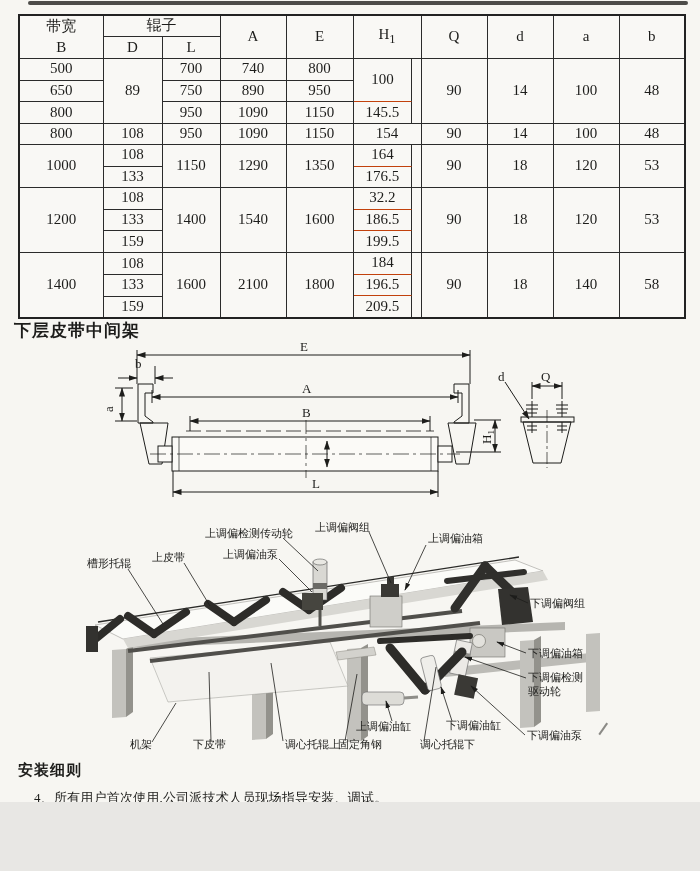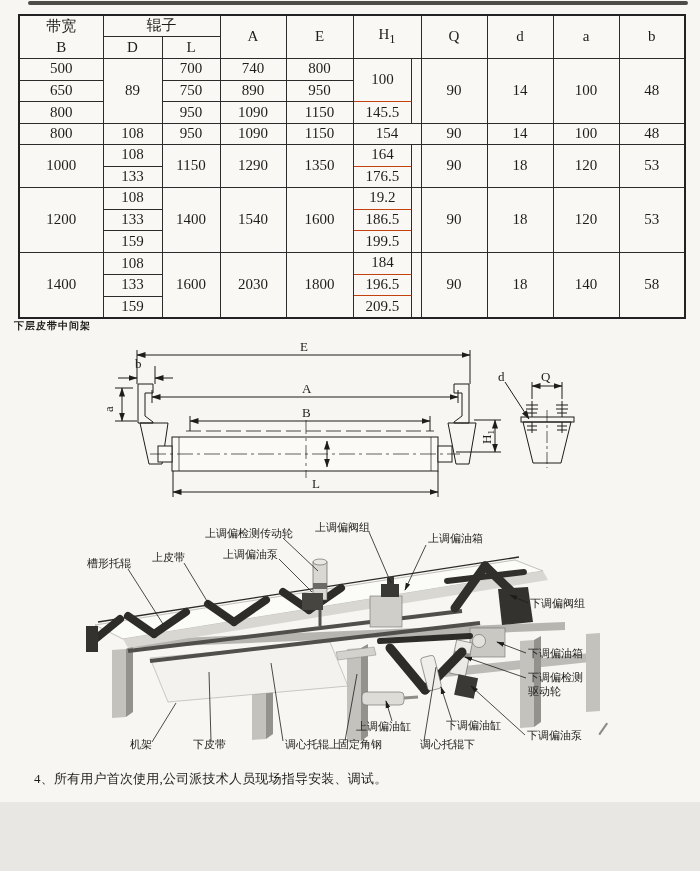--- a/index.html
+++ b/index.html
@@ -18,21 +18,21 @@
   .hs{display:flex;flex-direction:column;width:100%;}
   .hs2{height:42px;justify-content:flex-end;} .hs3{height:64px;}
   .hsub{flex:1;width:88%;box-sizing:border-box;border-right:1px solid #2b2b2b;
         display:flex;align-items:center;justify-content:center;}
   .hsub + .hsub{border-top:1px solid #c2410c;}
   .hsub.f2{flex:2;}
   .hdr2{display:flex;flex-direction:column;justify-content:space-around;height:42px;}
 
   
   .mid-title{left:14px;top:319px;font-family:"Liberation Sans","DejaVu Sans",sans-serif;
-             font-weight:bold;font-size:10px;letter-spacing:1px;}
+             font-weight:bold;font-size:17px;letter-spacing:1px;}
   .install{left:18px;top:761px;width:678px;}
   .install-title{font-family:"Liberation Sans","DejaVu Sans",sans-serif;font-weight:bold;
                  font-size:15px;letter-spacing:1px;}
   .install-item{font-size:13px;margin-top:8.5px;padding-left:16px;white-space:nowrap;letter-spacing:.2px;}
 
   svg text{font-family:"Liberation Serif","DejaVu Sans",serif;fill:#1d1d1b;}
   .dimtxt{font-size:13px;}
   .callout{font-size:11px;}
 </style>
 </head>
@@ -144,42 +144,42 @@
     </tr>
 
     <tr>
       <td rowspan="3">1200</td>
       <td>108</td>
       <td rowspan="3">1400</td>
       <td rowspan="3">1540</td>
       <td rowspan="3">1600</td>
       <td rowspan="3" class="h1cell">
         <div class="hs hs3">
-          <div class="hsub">19.2</div>
+          <div class="hsub">32.2</div>
           <div class="hsub">186.5</div>
           <div class="hsub">199.5</div>
         </div>
       </td>
       <td rowspan="3">90</td>
       <td rowspan="3">18</td>
       <td rowspan="3">120</td>
       <td rowspan="3">53</td>
     </tr>
     <tr>
             <td>133</td>
           </tr>
     <tr>
             <td>159</td>
           </tr>
 
     <tr>
       <td rowspan="3">1400</td>
       <td>108</td>
       <td rowspan="3">1600</td>
-      <td rowspan="3">2030</td>
+      <td rowspan="3">2100</td>
       <td rowspan="3">1800</td>
       <td rowspan="3" class="h1cell">
         <div class="hs hs3">
           <div class="hsub">184</div>
           <div class="hsub">196.5</div>
           <div class="hsub">209.5</div>
         </div>
       </td>
       <td rowspan="3">90</td>
       <td rowspan="3">18</td>
@@ -461,16 +461,17 @@
     <text class="callout" x="130" y="748">机架</text>
     <text class="callout" x="193" y="748">下皮带</text>
     <text class="callout" x="285" y="748">调心托辊上</text>
     <text class="callout" x="338" y="748">固定角钢</text>
     <text class="callout" x="356" y="730">上调偏油缸</text>
     <text class="callout" x="420" y="748">调心托辊下</text>
     <text class="callout" x="446" y="729">下调偏油缸</text>
   </svg>
 
   <div class="abs install">
+    <div class="install-title">安装细则</div>
     <div class="install-item">4、所有用户首次使用,公司派技术人员现场指导安装、调试。</div>
   </div>
 
 </div>
 
 </body></html>

